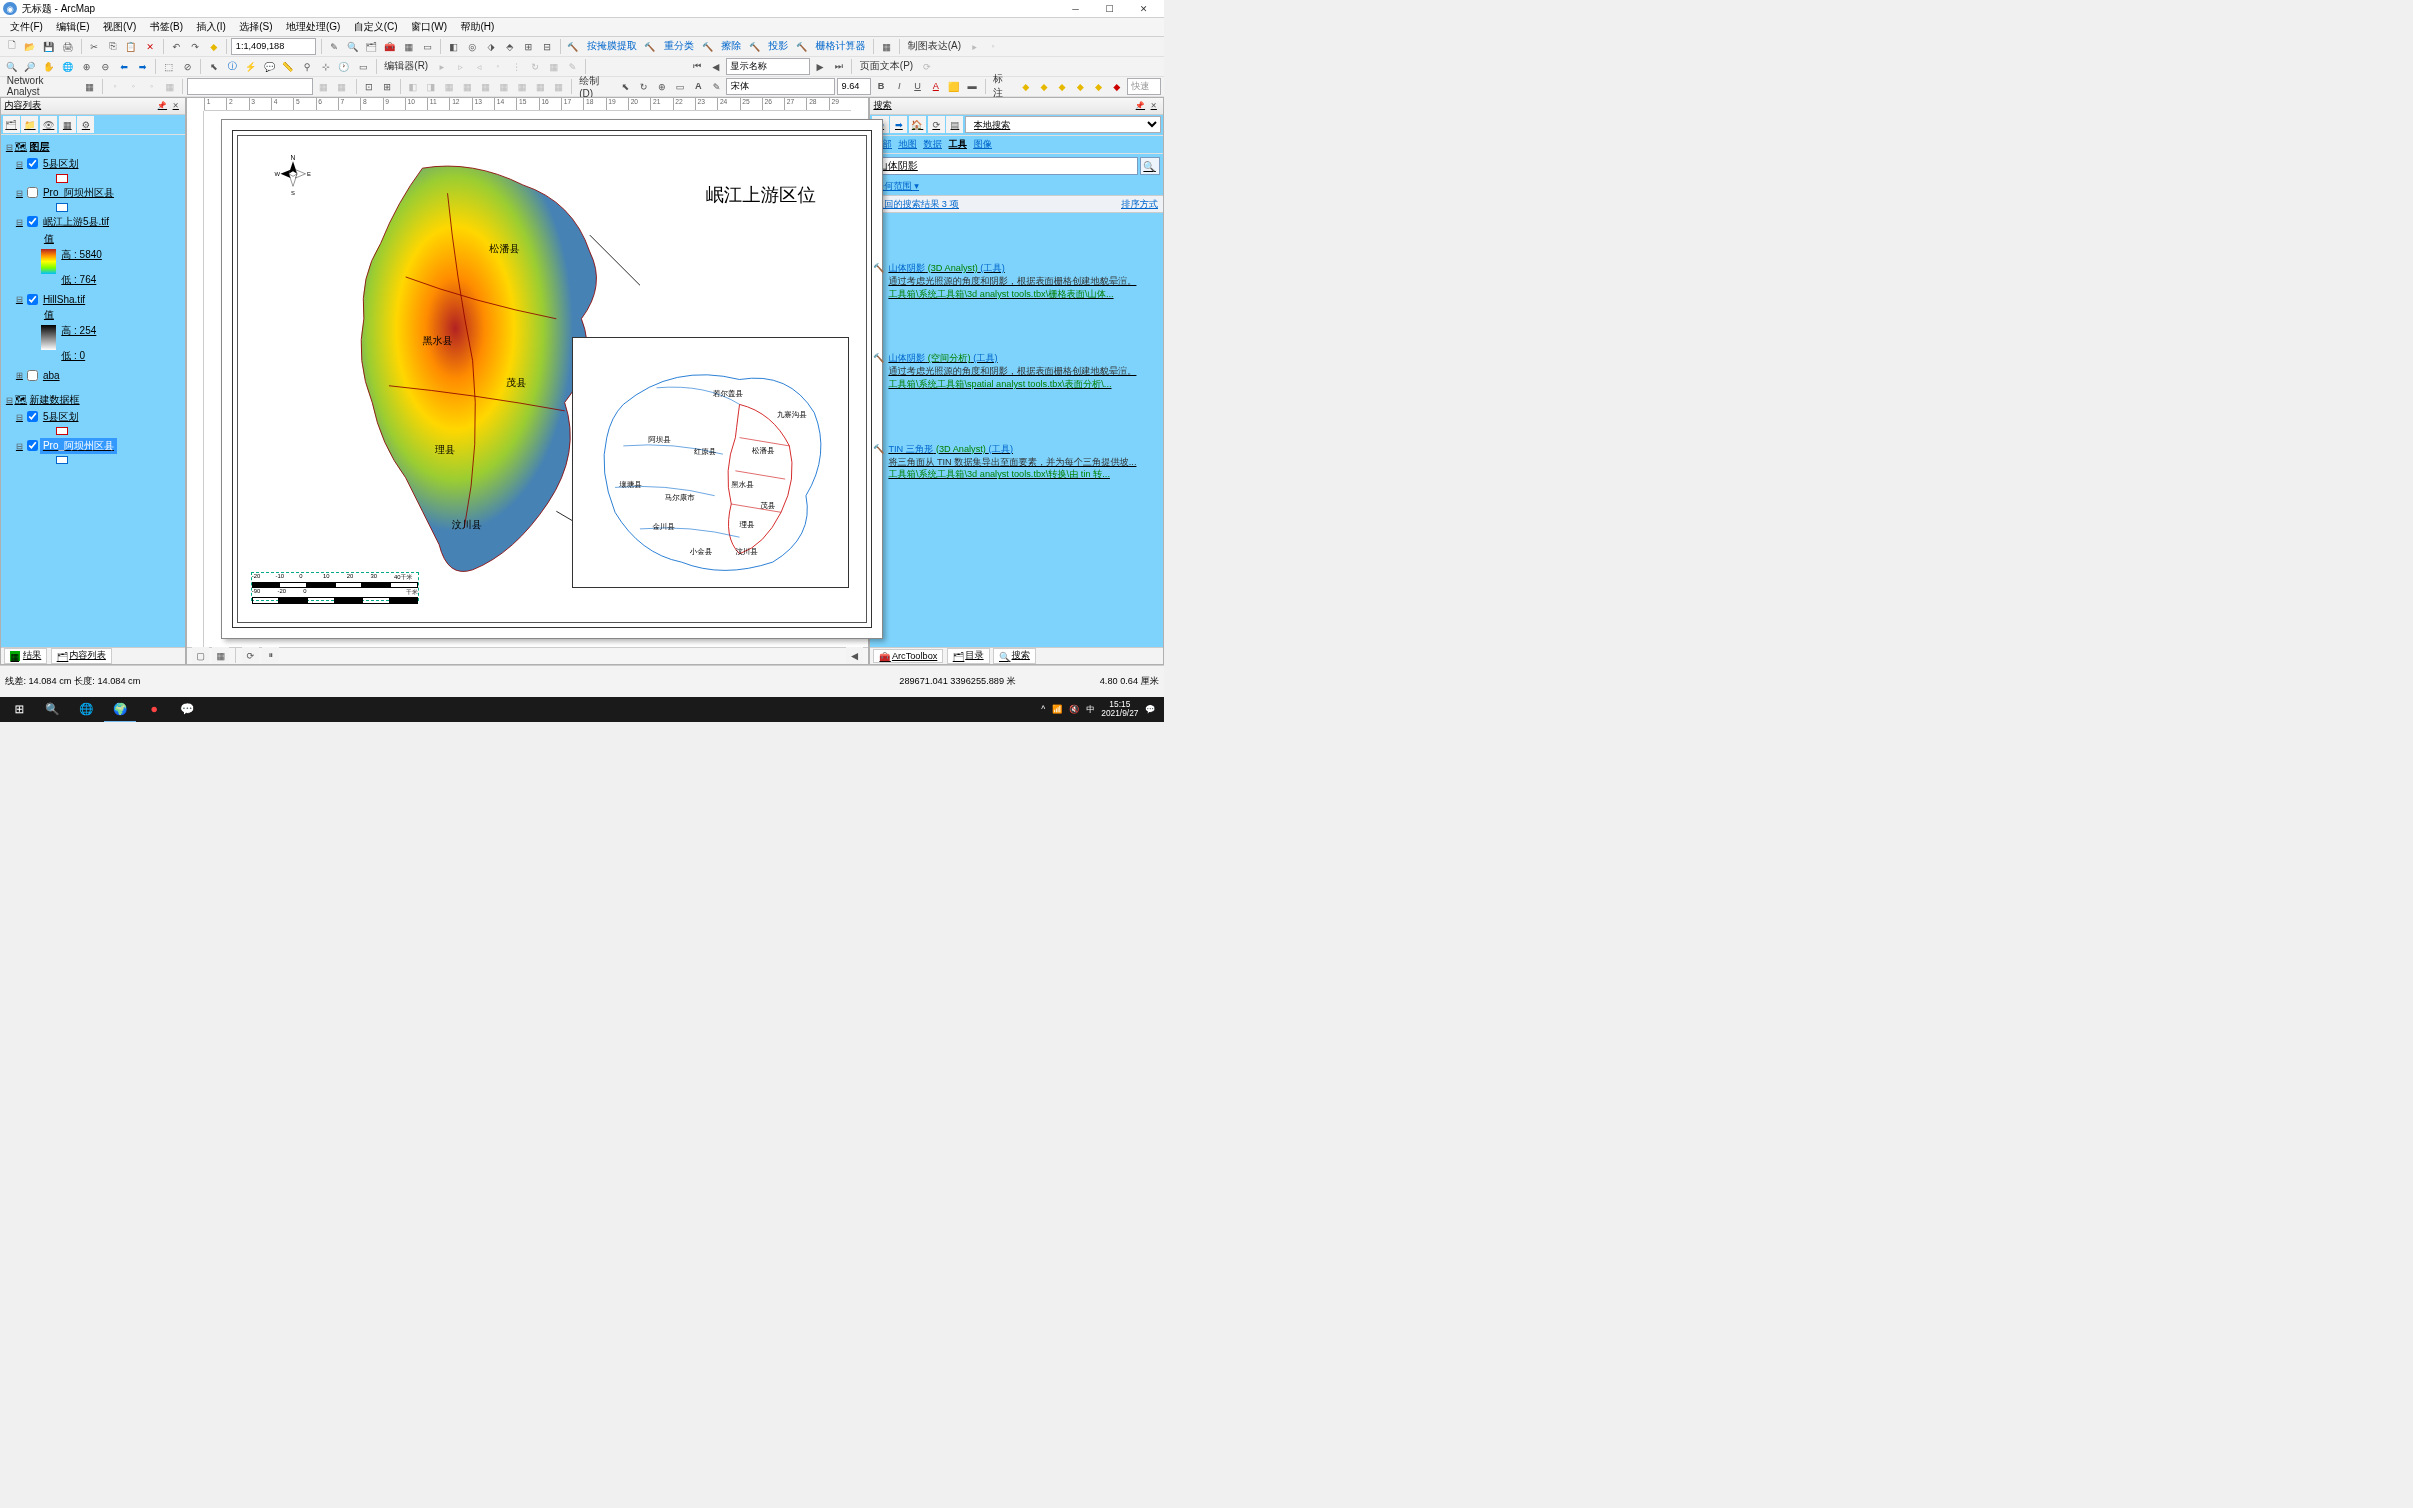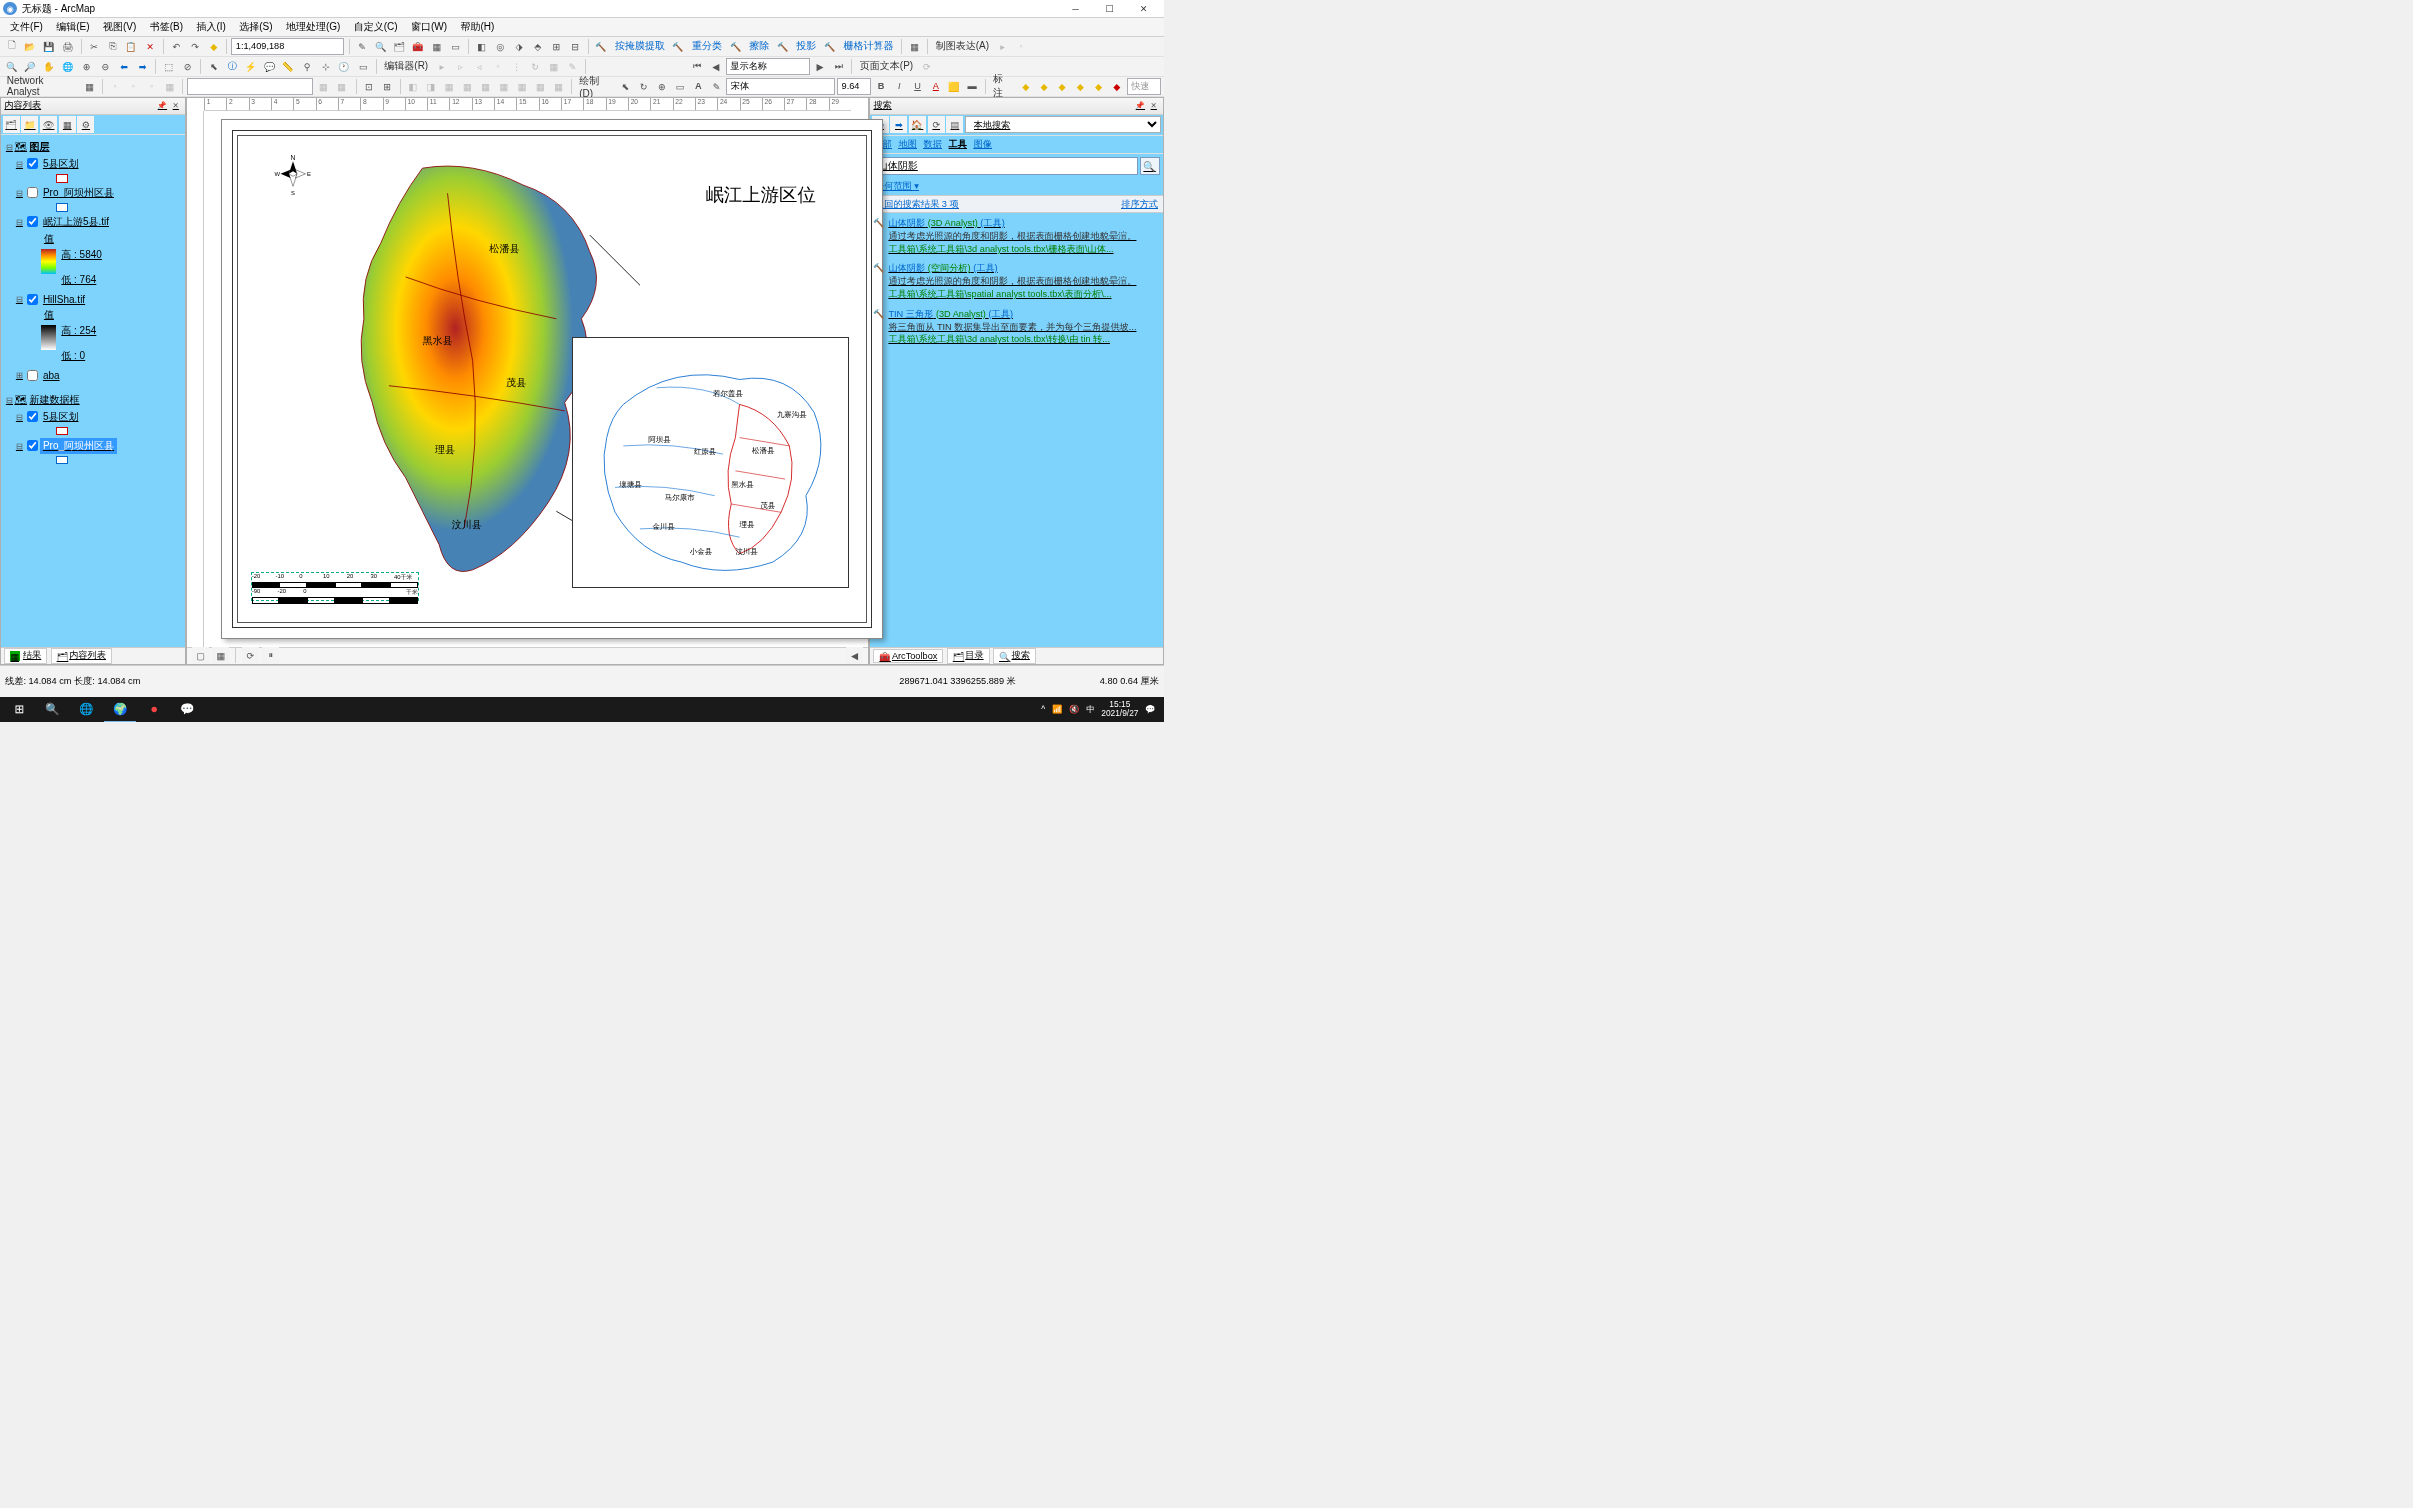--- a/index.html
+++ b/index.html
@@ -73,21 +73,21 @@
 .search-tools { padding: 1.7px; display: flex; align-items: center; gap: 1.7px; border-bottom: 0.8px solid #e0e0e0; }
 .search-tabs { display: flex; padding: 1.7px 3.4px; gap: 6.7px; font-size: 9.2px; border-bottom: 0.8px solid #e0e0e0; align-items: flex-end; }
 .search-tab { color: #0066cc; text-decoration: underline; cursor: pointer; }
 .search-tab.active { color: #000; font-weight: bold; text-decoration: none; }
 .search-box-row { display: flex; padding: 3.4px; gap: 1.7px; }
 .search-input { flex: 1; height: 18.4px; border: 0.8px solid #7a9ac0; padding: 0 3.4px; font-size: 10px; }
 .search-go { width: 20px; height: 18.4px; border: 0.8px solid #7a9ac0; background: #eef4fb; display: flex; align-items: center; justify-content: center; }
 .search-filter { padding: 1.7px 5px; font-size: 9.2px; color: #0066cc; text-decoration: underline; }
 .search-status-row { display: flex; justify-content: space-between; padding: 1.7px 5px; font-size: 9.2px; background: #eef2f7; border-top: 0.8px solid #ccc; border-bottom: 0.8px solid #ccc; }
 .search-results { flex: 1; overflow: auto; }
-.result-item { padding: 3.4px 5px 3.4px 18.4px; position: relative; font-size: 9.2px; line-height: 1.4; }
+.result-item { padding: 3.4px 5px 3.4px 18.4px; position: relative; font-size: 9.2px; line-height: 1.4; margin-top: 45px; }
 .result-item::before { content: "🔨"; position: absolute; left: 3.4px; top: 3.4px; font-size: 9.2px; }
 .result-title { color: #0066cc; }
 .result-title .rt-name { }
 .result-title .rt-cat { color: #008000; }
 .result-title .rt-type { color: #0066cc; }
 .result-desc { color: #333; }
 .result-path { color: #008000; }
 
 
 .bottom-tabs { height: 17px; display: flex; align-items: center; background: #f3f3f3; border-top: 0.8px solid #ccc; padding: 0 3.4px; gap: 3.4px; font-size: 9.2px; }
@@ -140,21 +140,21 @@
   <span class="tsep"></span>
   <span class="tbtn">✂</span>
   <span class="tbtn">⎘</span>
   <span class="tbtn">📋</span>
   <span class="tbtn" style="color:#c00">✕</span>
   <span class="tsep"></span>
   <span class="tbtn">↶</span>
   <span class="tbtn">↷</span>
   <span class="tbtn" style="color:#e6b800">◆</span>
   <span class="tsep"></span>
-  <input class="tcombo" style="width: 113px;" value="1:1,409,188">
+  <input class="tcombo" style="width: 85px;" value="1:1,409,188">
   <span class="tsep"></span>
   <span class="tbtn">✎</span>
   <span class="tbtn">🔍</span>
   <span class="tbtn">🗂</span>
   <span class="tbtn" style="color:#c00">🧰</span>
   <span class="tbtn">▦</span>
   <span class="tbtn">▭</span>
   <span class="tsep"></span>
   <span class="tbtn">◧</span>
   <span class="tbtn">◎</span>

